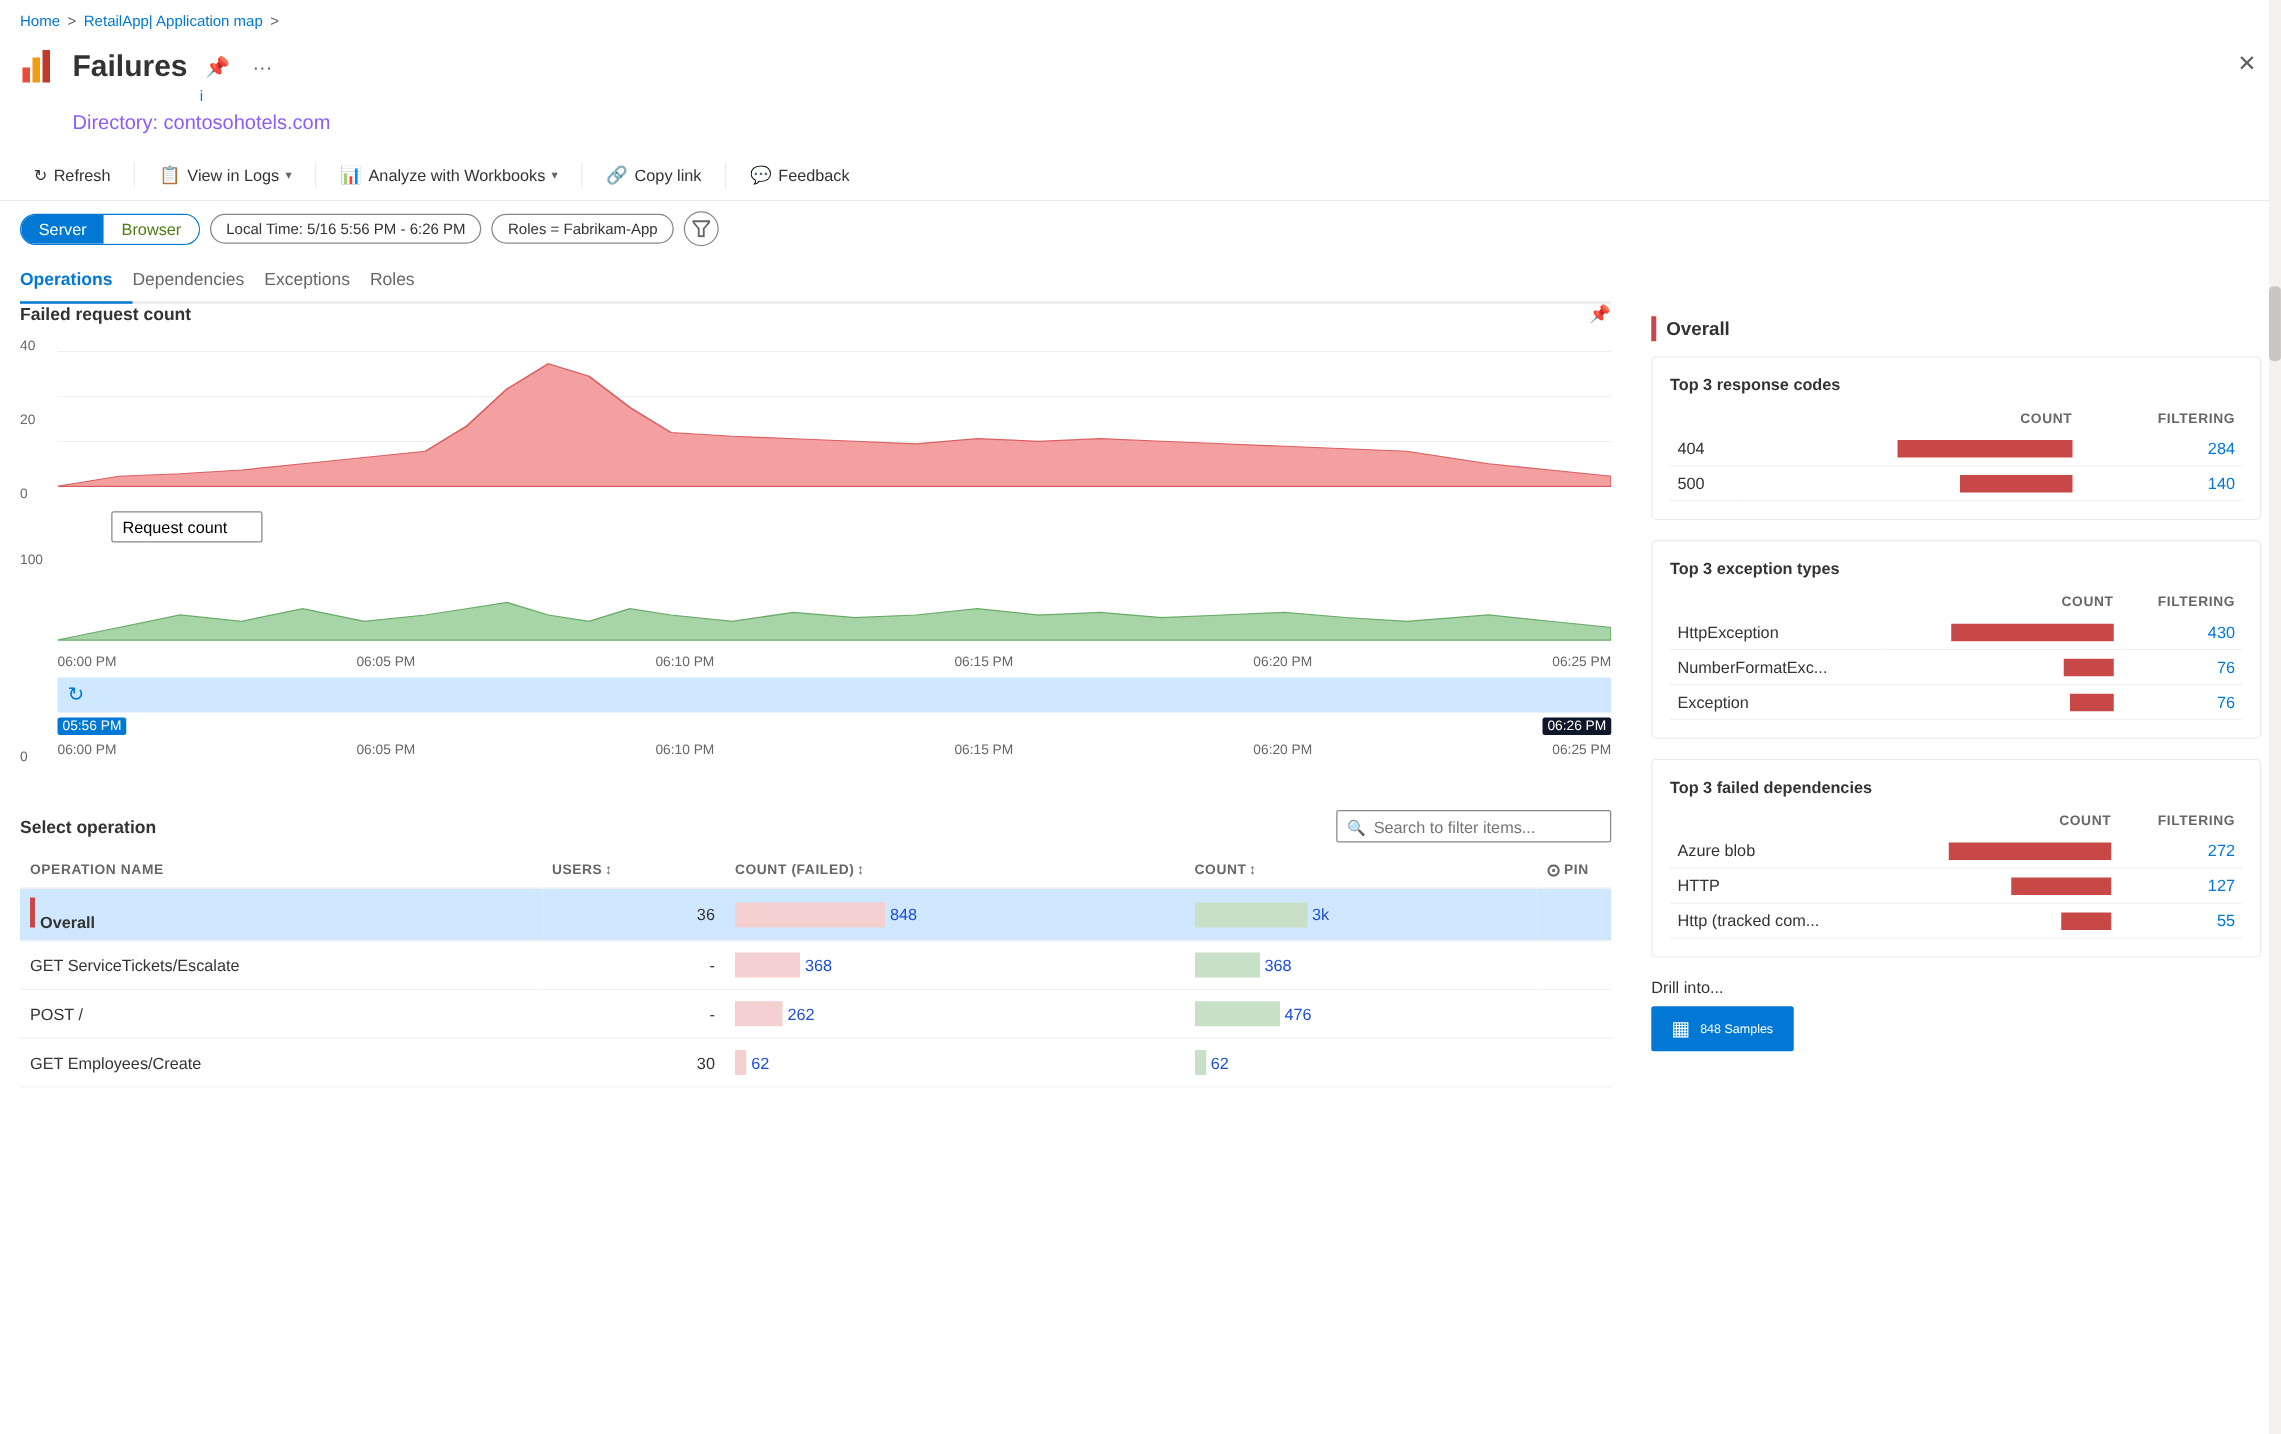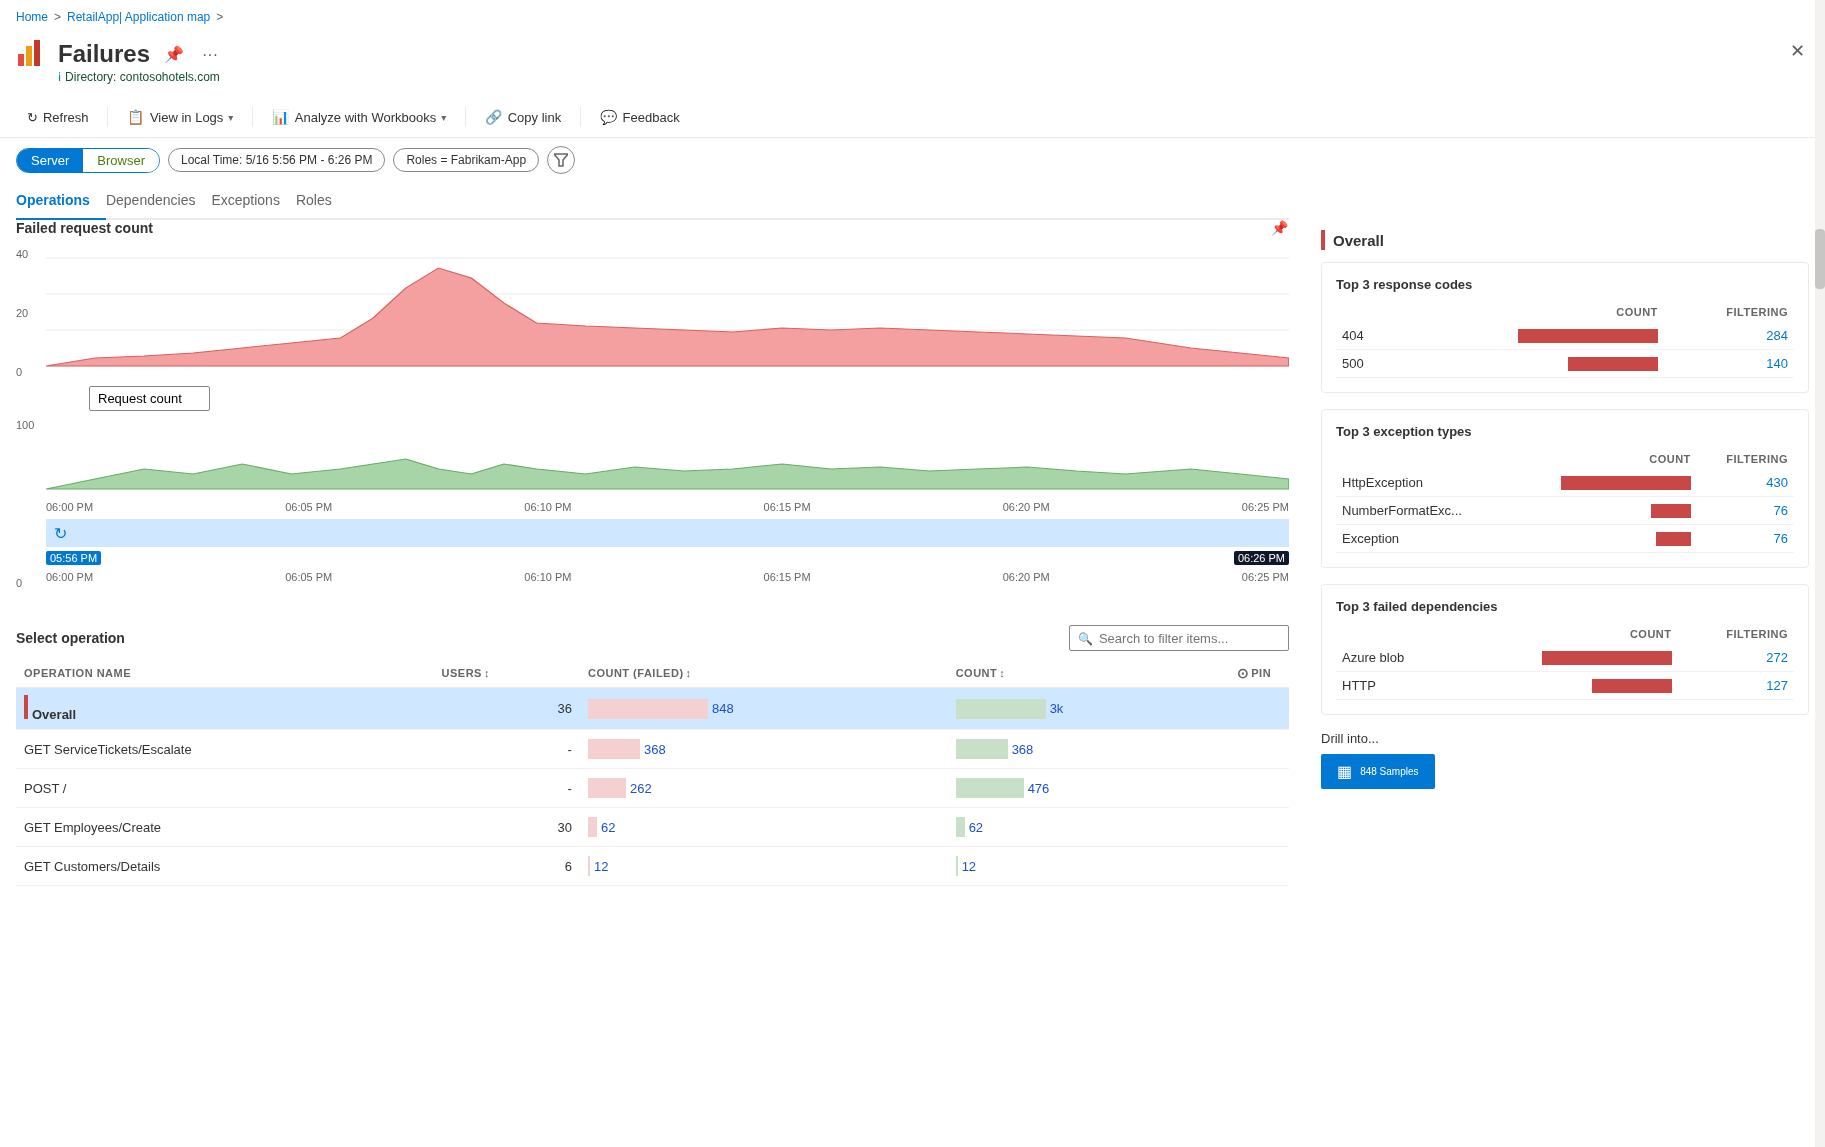--- a/index.html
+++ b/index.html
@@ -6,21 +6,21 @@
     body { font-family: 'Segoe UI', Arial, sans-serif; font-size: 13px; color: #333; background: #fff; overflow-x: hidden; }
 
     .breadcrumb { display: flex; align-items: center; gap: 6px; padding: 10px 16px 6px; font-size: 12px; color: #0078d4; }
     .breadcrumb span { color: #666; }
 
     .page-header { display: flex; align-items: flex-start; justify-content: space-between; padding: 6px 16px 8px; }
     .page-title-area { display: flex; align-items: flex-end; gap: 10px; }
     .page-icon { width: 32px; height: 32px; display: flex; align-items: center; justify-content: center; }
     .page-title { font-size: 24px; font-weight: 600; color: #333; }
     .icon-btn { background: none; border: none; cursor: pointer; color: #605e5c; font-size: 16px; padding: 4px; }
-    .page-subtitle { font-size: 12px; color: #14532d; padding-left: 42px; padding-bottom: 4px; display: flex; align-items: center; gap: 4px; }
+    .page-subtitle { font-size: 16px; color: #8b5cf6; padding-left: 42px; padding-bottom: 4px; display: flex; align-items: center; gap: 4px; flex-direction: column; }
 
     .toolbar { display: flex; align-items: center; gap: 4px; padding: 6px 16px; border-bottom: 1px solid #edebe9; }
     .toolbar-btn { display: flex; align-items: center; gap: 5px; padding: 5px 10px; border: 1px solid transparent; border-radius: 2px; cursor: pointer; background: none; font-size: 13px; color: #333; }
     .toolbar-btn .chevron { font-size: 10px; color: #666; }
     .toolbar-sep { width: 1px; height: 20px; background: #edebe9; margin: 0 4px; }
 
     .filter-bar { display: flex; align-items: center; gap: 8px; padding: 8px 16px; }
     .toggle-group { display: flex; border-radius: 16px; border: 1px solid #0078d4; overflow: hidden; }
     .toggle-btn { padding: 4px 14px; border: none; cursor: pointer; font-size: 13px; background: #fff; color: #4d7c0f; }
     .toggle-btn.active { background: #0078d4; color: #fff; }
@@ -368,37 +368,20 @@
               </div>
             </td>
             <td>
               <div class="count-bar">
                 <span class="count-bar-fill green" style="width:9px;"></span>
                 <a class="count-link" href="#">62</a>
               </div>
             </td>
             <td></td>
           </tr>
-          <tr>
-            <td>GET Customers/Details</td>
-            <td style="text-align: right;">6</td>
-            <td>
-              <div class="count-bar">
-                <span class="count-bar-fill" style="width:2px;"></span>
-                <a class="count-link" href="#">12</a>
-              </div>
-            </td>
-            <td>
-              <div class="count-bar">
-                <span class="count-bar-fill green" style="width:2px;"></span>
-                <a class="count-link" href="#">12</a>
-              </div>
-            </td>
-            <td></td>
-          </tr>
         </tbody>
     </table>
 
   </div>
 
   <div class="right-panel">
 
     <div class="overall-header" style="margin-top:48px;margin-bottom:12px;">
       <span class="overall-indicator"></span>
       <span>Overall</span>
@@ -515,20 +498,31 @@
     <td>HTTP</td>
     <td>
       <div class="bar-cell">
         <span class="red-bar" style="width:80px;"></span>
       </div>
     </td>
     <td style="text-align:right;">
       <a class="count-link-panel" href="#">127</a>
     </td>
             </tr>
+            <tr>
+    <td>Http (tracked com...</td>
+    <td>
+      <div class="bar-cell">
+        <span class="red-bar" style="width:40px;"></span>
+      </div>
+    </td>
+    <td style="text-align:right;">
+      <a class="count-link-panel" href="#">55</a>
+    </td>
+            </tr>
           </tbody>
       </table>
     </div>
 
     <div class="drill-section">
       <div class="drill-label">Drill into...</div>
       <button class="samples-btn">
         <span class="icon-grid"></span>
         <span>848 Samples</span>
       </button>

